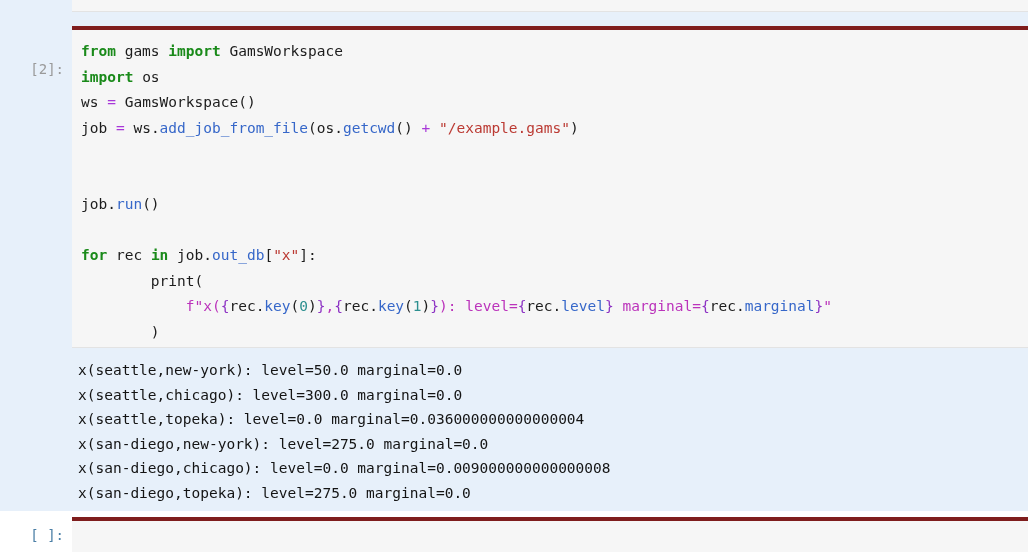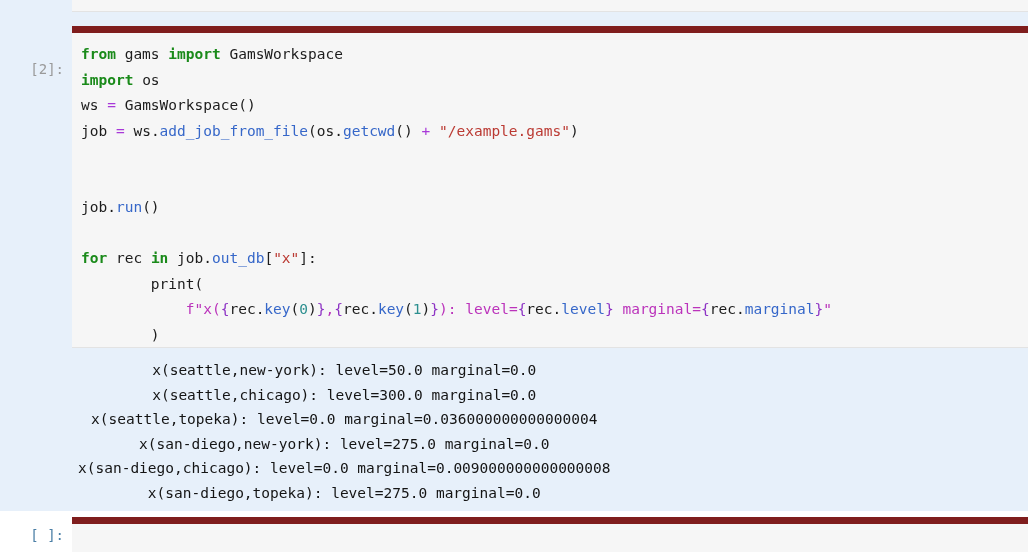--- a/index.html
+++ b/index.html
@@ -46,21 +46,21 @@
   }
   .prompt.in-executed { color: #9a9a9a; }
   .prompt.in-empty    { color: #4b7fa6; }
 
   .editor {
     position: absolute;
     left: 72px;
     right: 0;
     width: 956px;
     background: #f6f6f6;
-    border-top: 7px solid #7f1d1d;
+    border-top: 4px solid #7f1d1d;
     border-bottom: 1px solid #e3e3e3;
     box-sizing: border-box;
     overflow: hidden;
   }
 
   .code {
     margin: 0;
     padding: 9px 0 9px 9px;
     font-family: "DejaVu Sans Mono", "Liberation Mono", monospace;
     font-size: 14.5px;
@@ -92,21 +92,20 @@
     margin: 0;
     padding: 0;
     position: absolute;
     left: 78px;
     top: 0;
     font-family: "DejaVu Sans Mono", "Liberation Mono", monospace;
     font-size: 14.5px;
     line-height: 24.5px;
     color: #141414;
     white-space: pre;
-    text-align: center;
   }
 
   
   #prev-cell-stub {
     position: absolute;
     left: 0;
     top: 0;
     width: 1028px;
     height: 26px;
     background: #e7f0fa;

